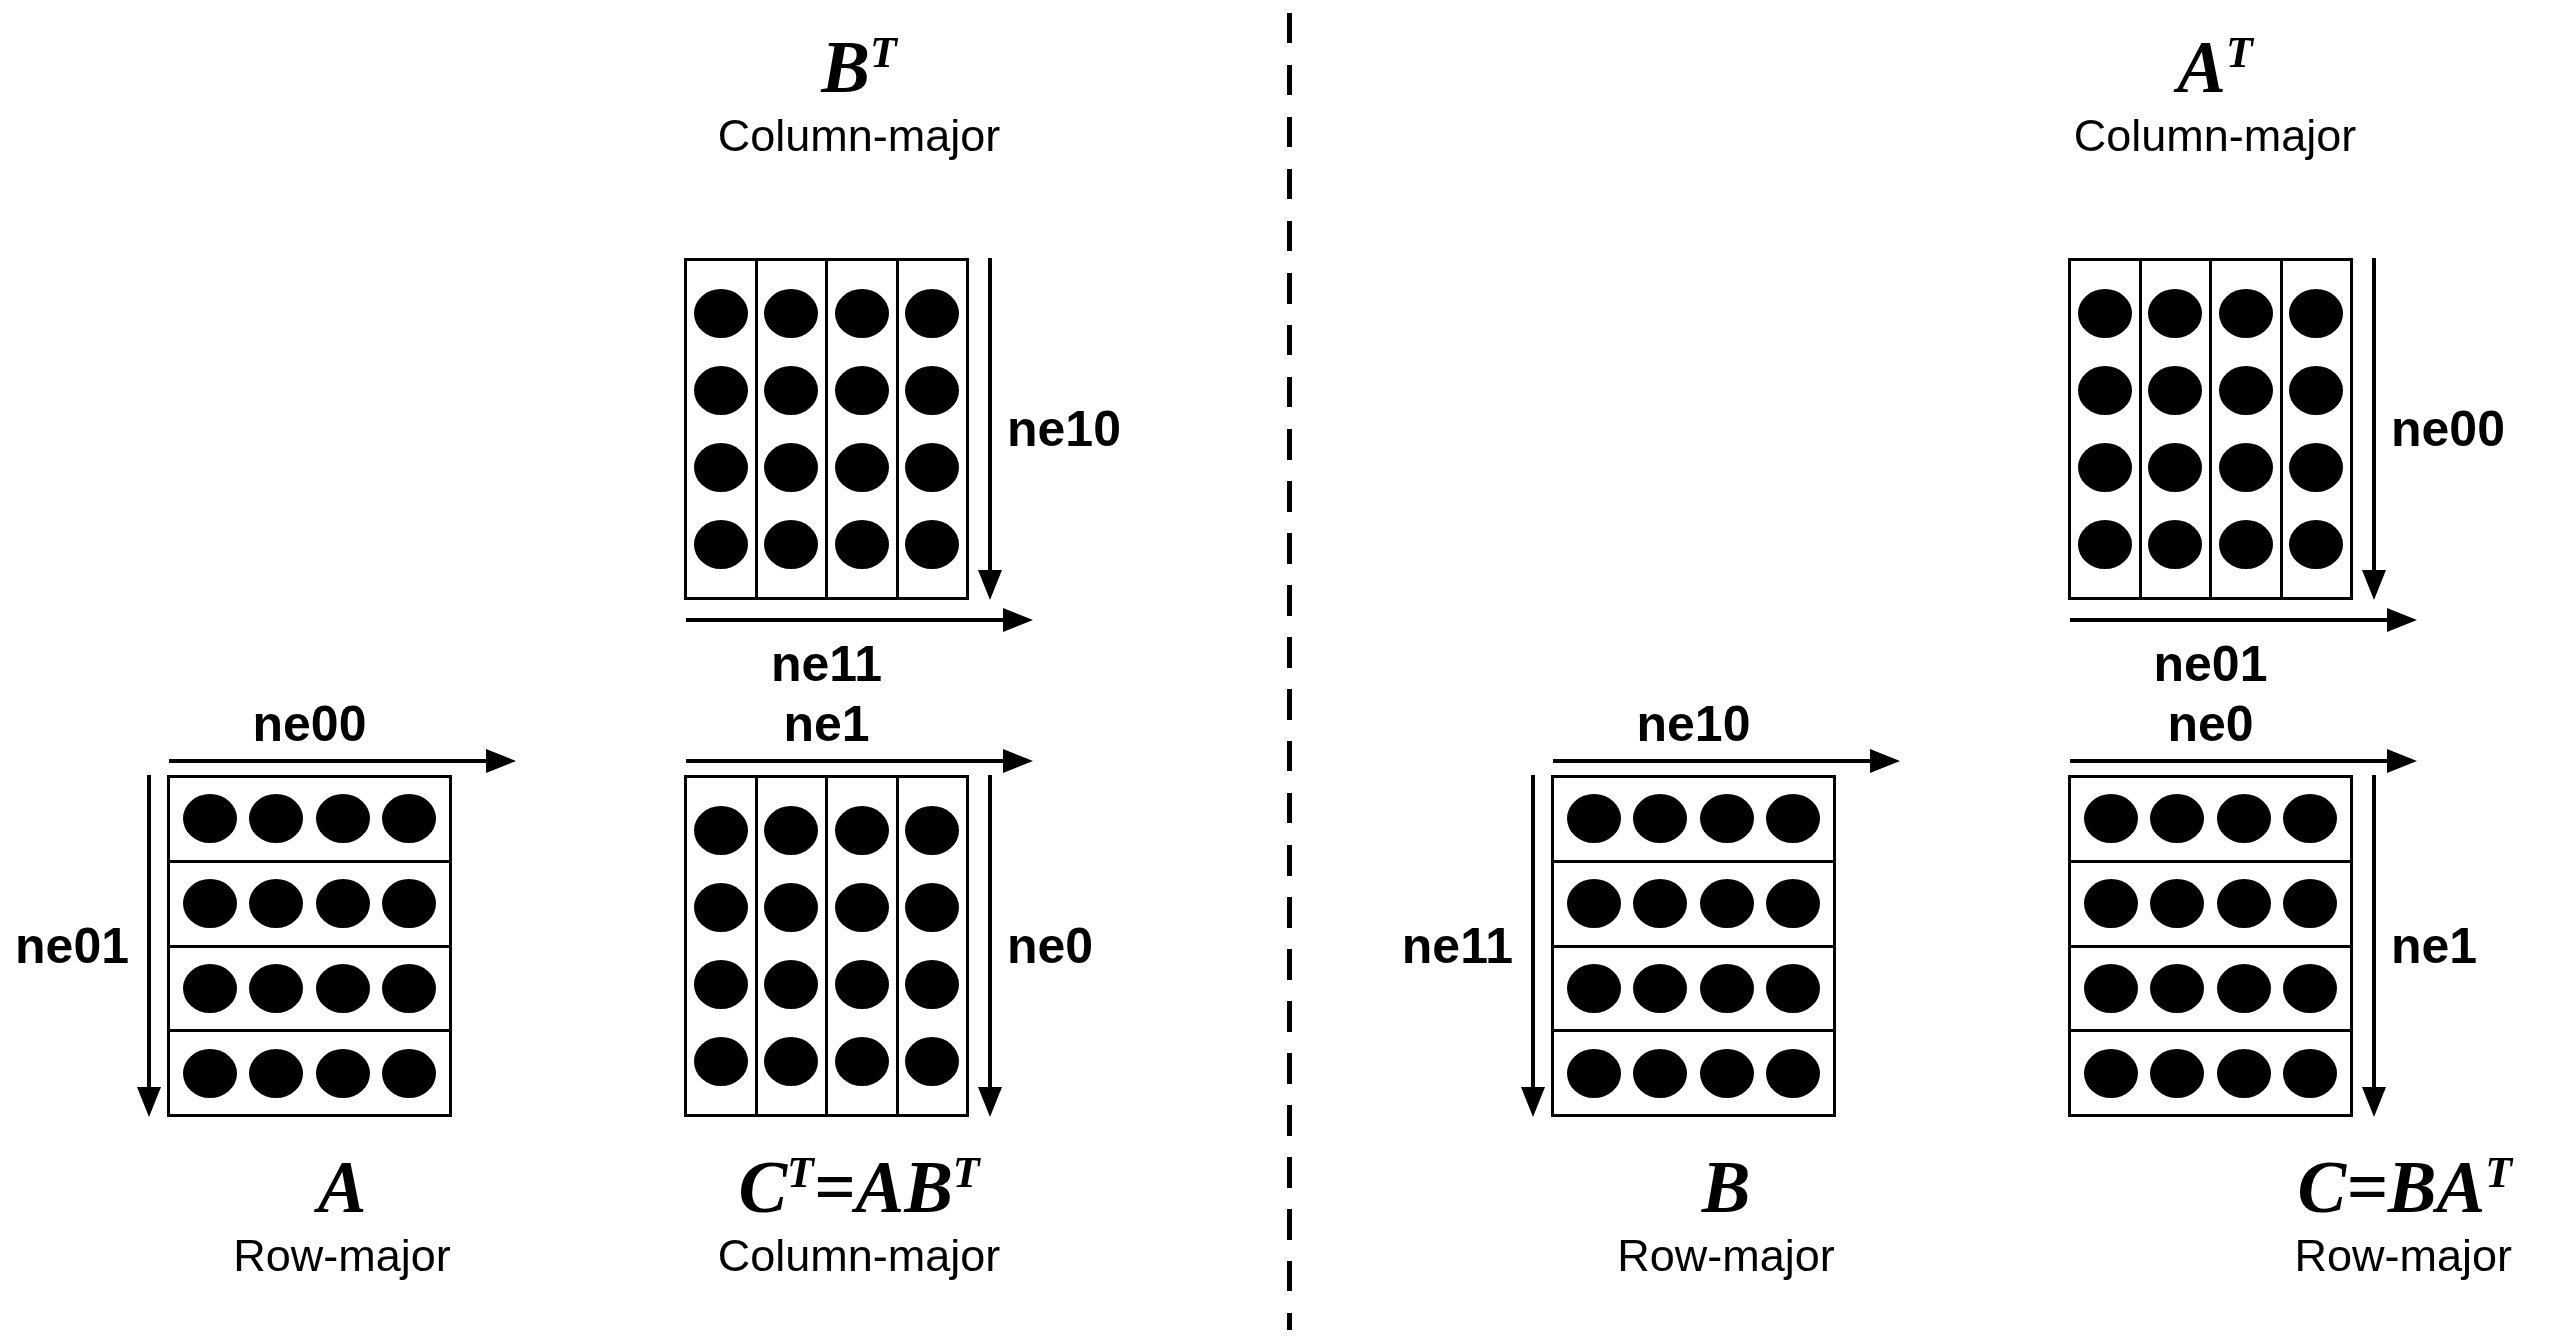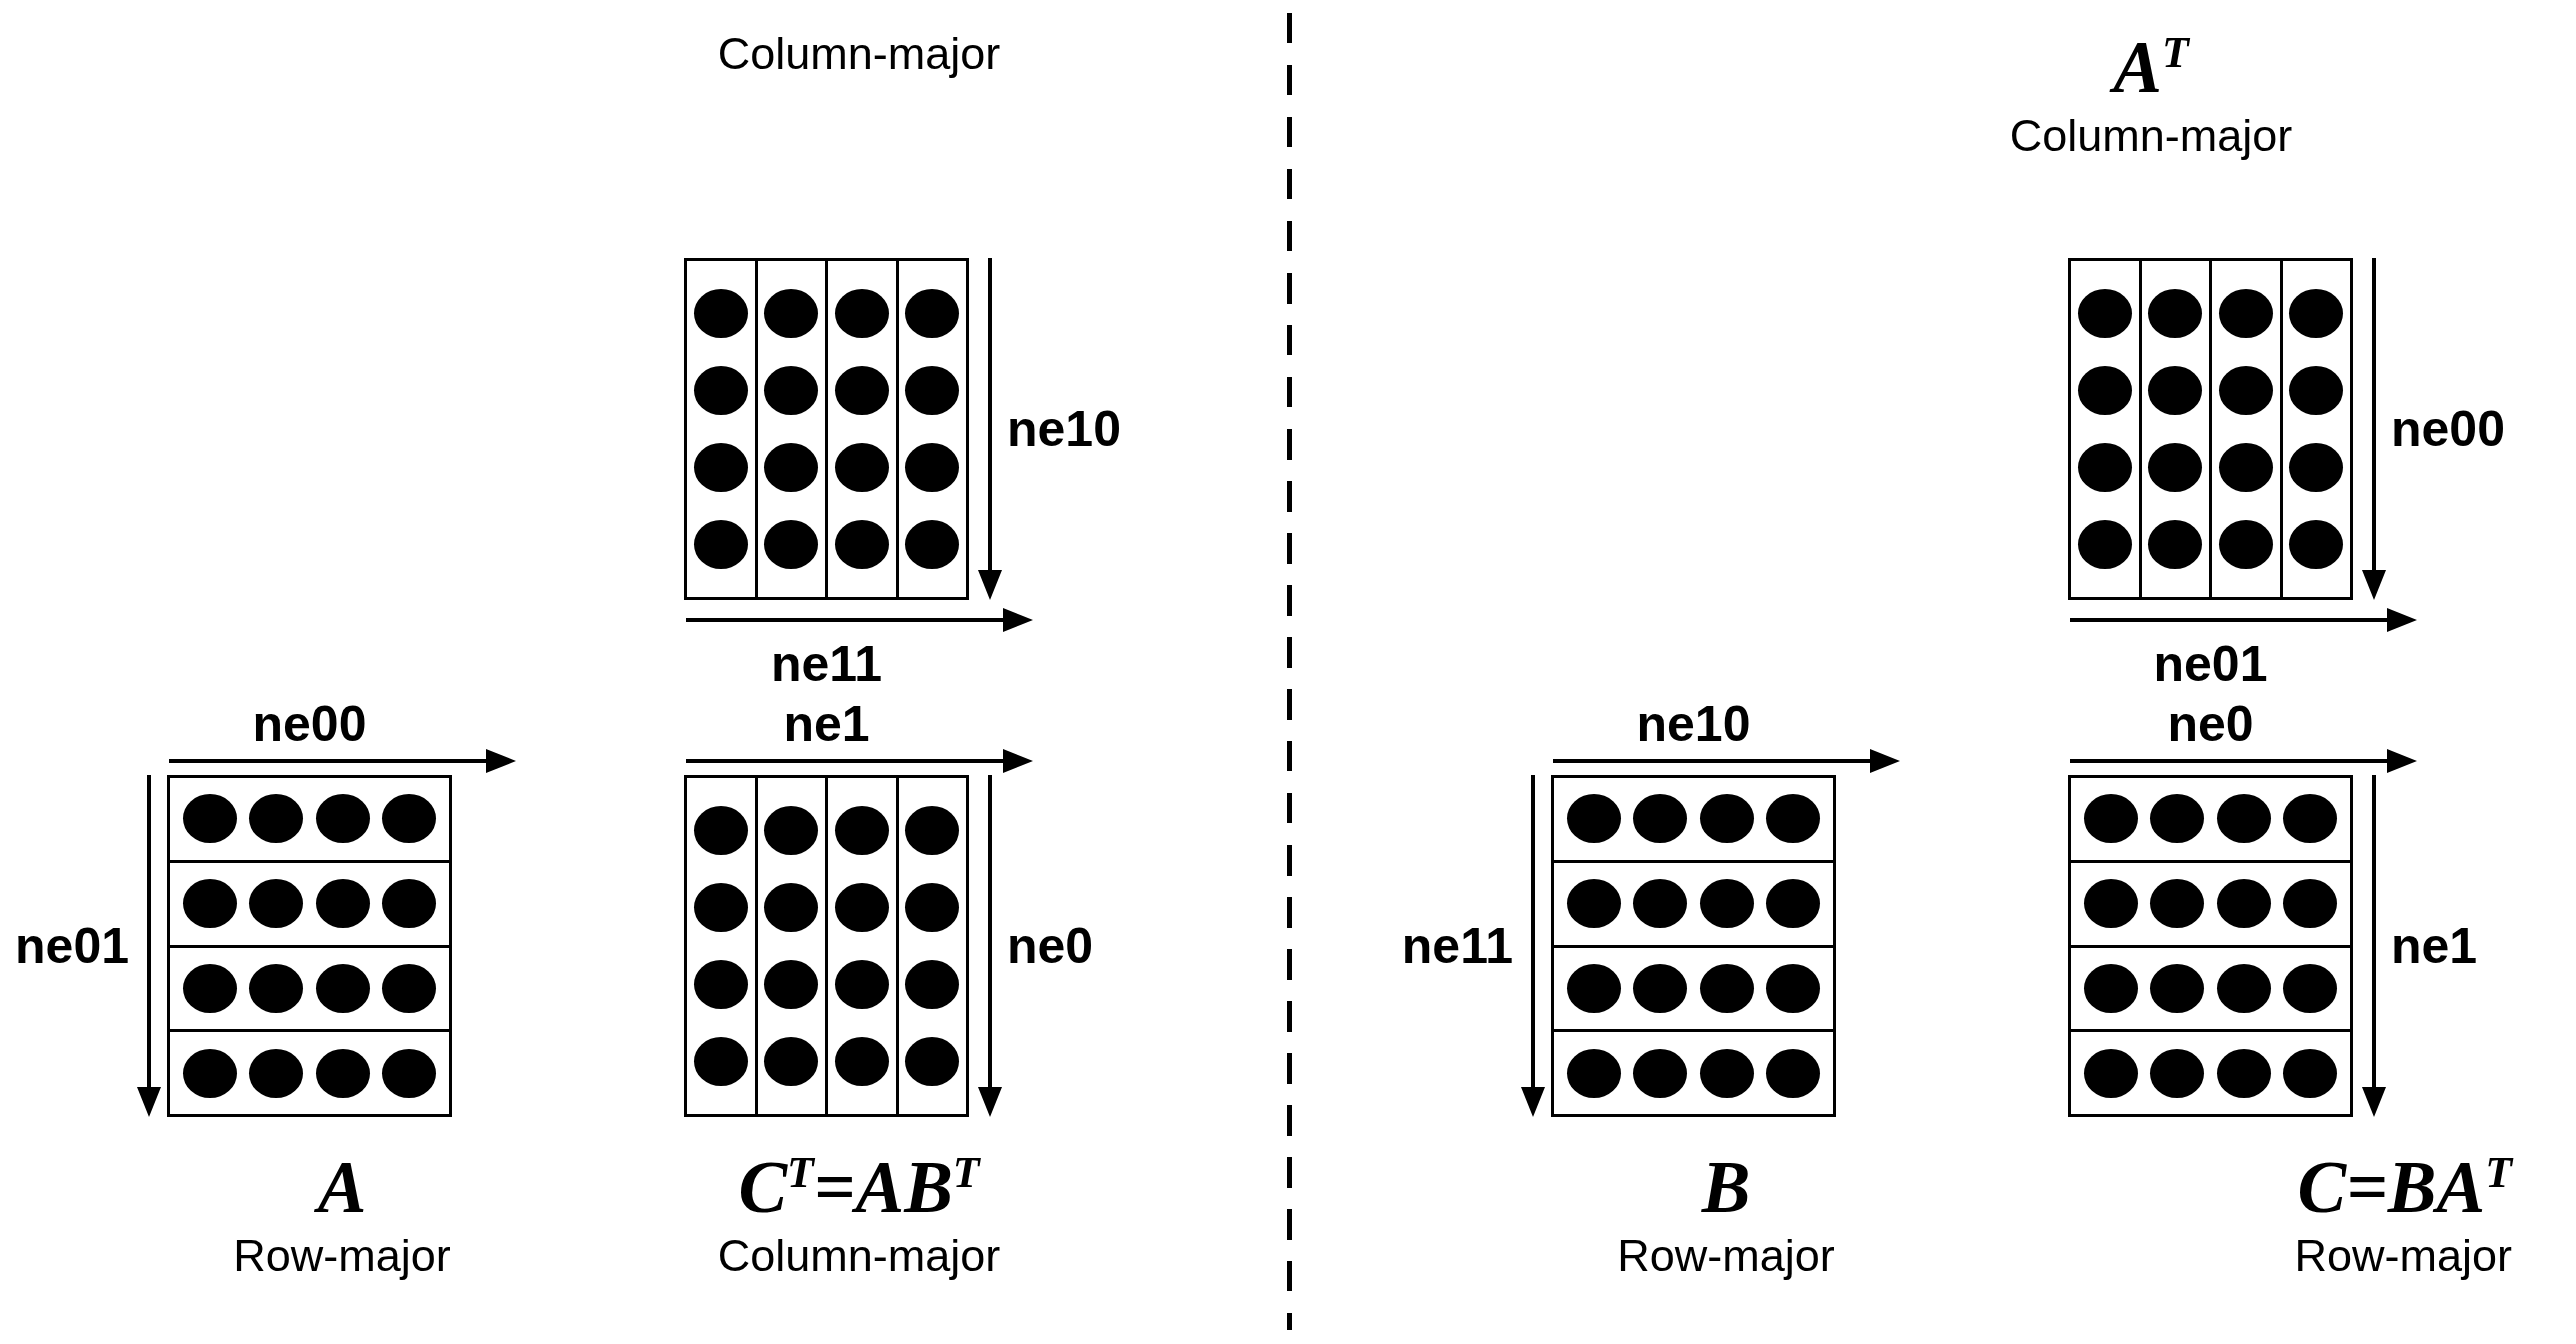--- a/index.html
+++ b/index.html
@@ -87,32 +87,33 @@
 
   
   #m-bt { left: 684px;  top: 258px; }
   #m-a  { left: 167px;  top: 775px; }
   #m-ct { left: 684px;  top: 775px; }
   #m-b  { left: 1551px; top: 775px; }
   #m-at { left: 2068px; top: 258px; }
   #m-c  { left: 2068px; top: 775px; }
 
   #cap-bt { left: 590px;  top: 27px; }
-  #cap-at { left: 1882px; top: 27px; }
+  #cap-at { left: 1946px; top: 27px; }
   #cap-a  { left: 73px;   top: 1147px; }
   #cap-ct { left: 590px;  top: 1147px; }
   #cap-b  { left: 1457px; top: 1147px; }
   #cap-c  { left: 1974px; top: 1147px; text-align: right; }
 </style>
 </head>
 <body>
 
 <div id="canvas">
 
   <div class="caption" id="cap-bt">
+    <div class="matrix-name">B<sup>T</sup></div>
     <div class="layout-label">Column-major</div>
   </div>
 
   <div class="matrix-group" id="m-bt">
     <div class="matrix-box col">
         <div class="strip">
           <div class="dot"></div>
           <div class="dot"></div>
           <div class="dot"></div>
           <div class="dot"></div>

